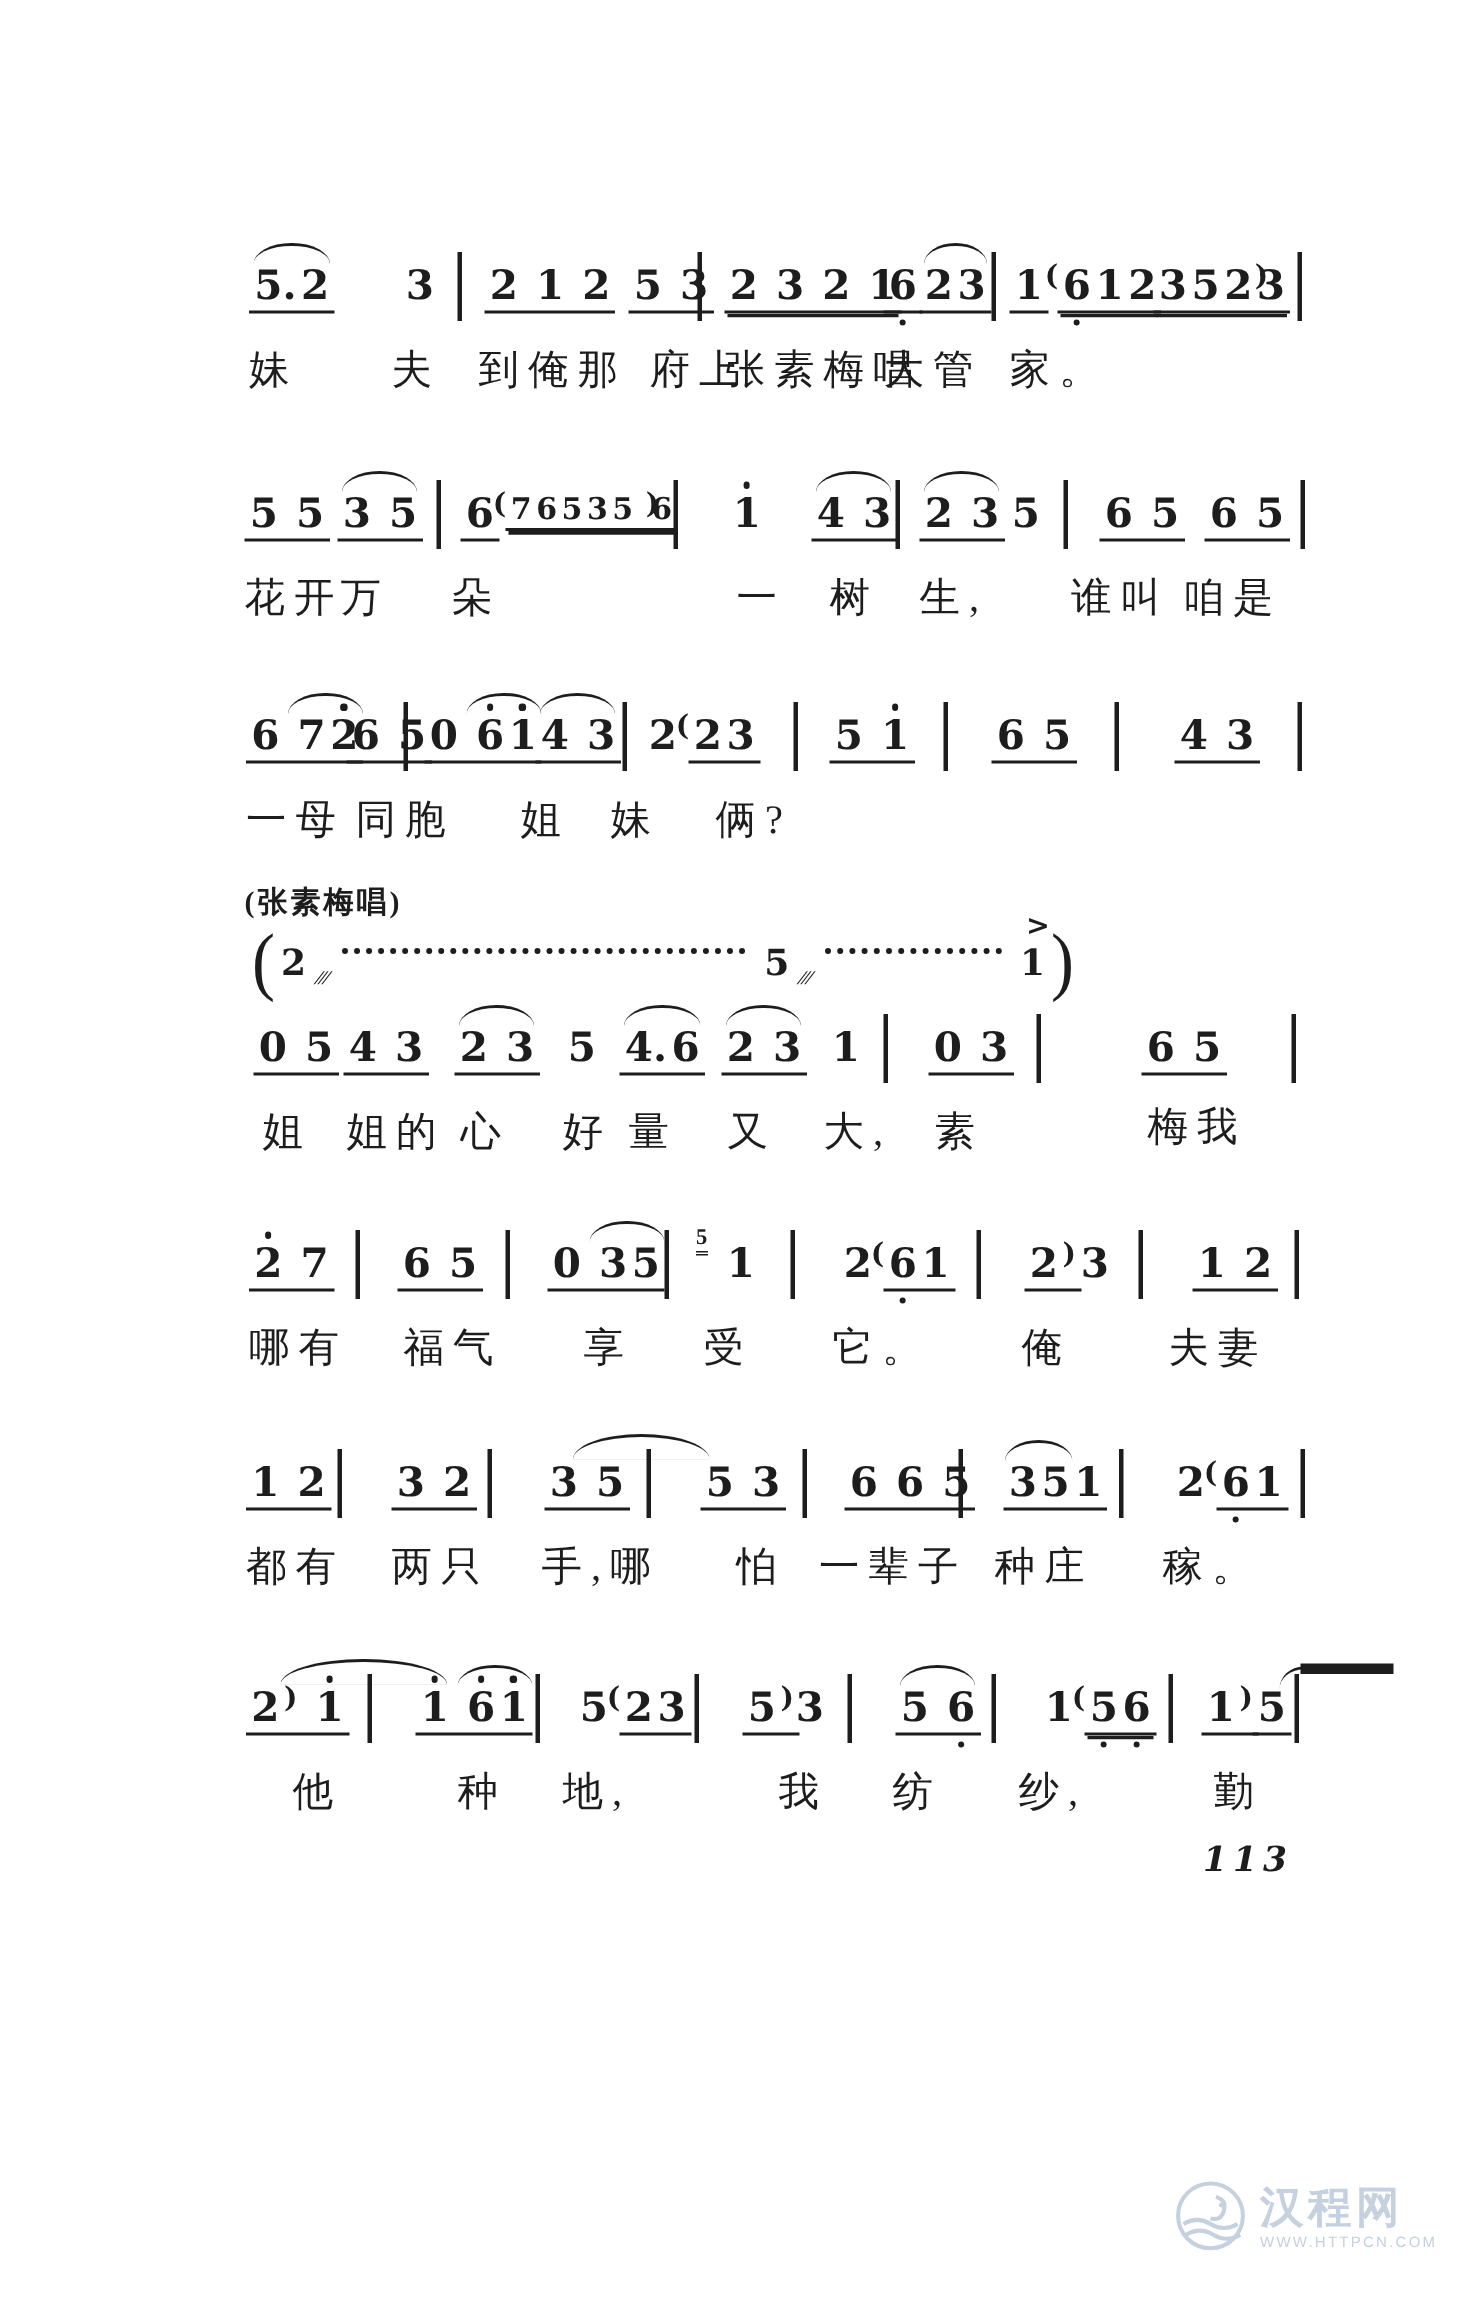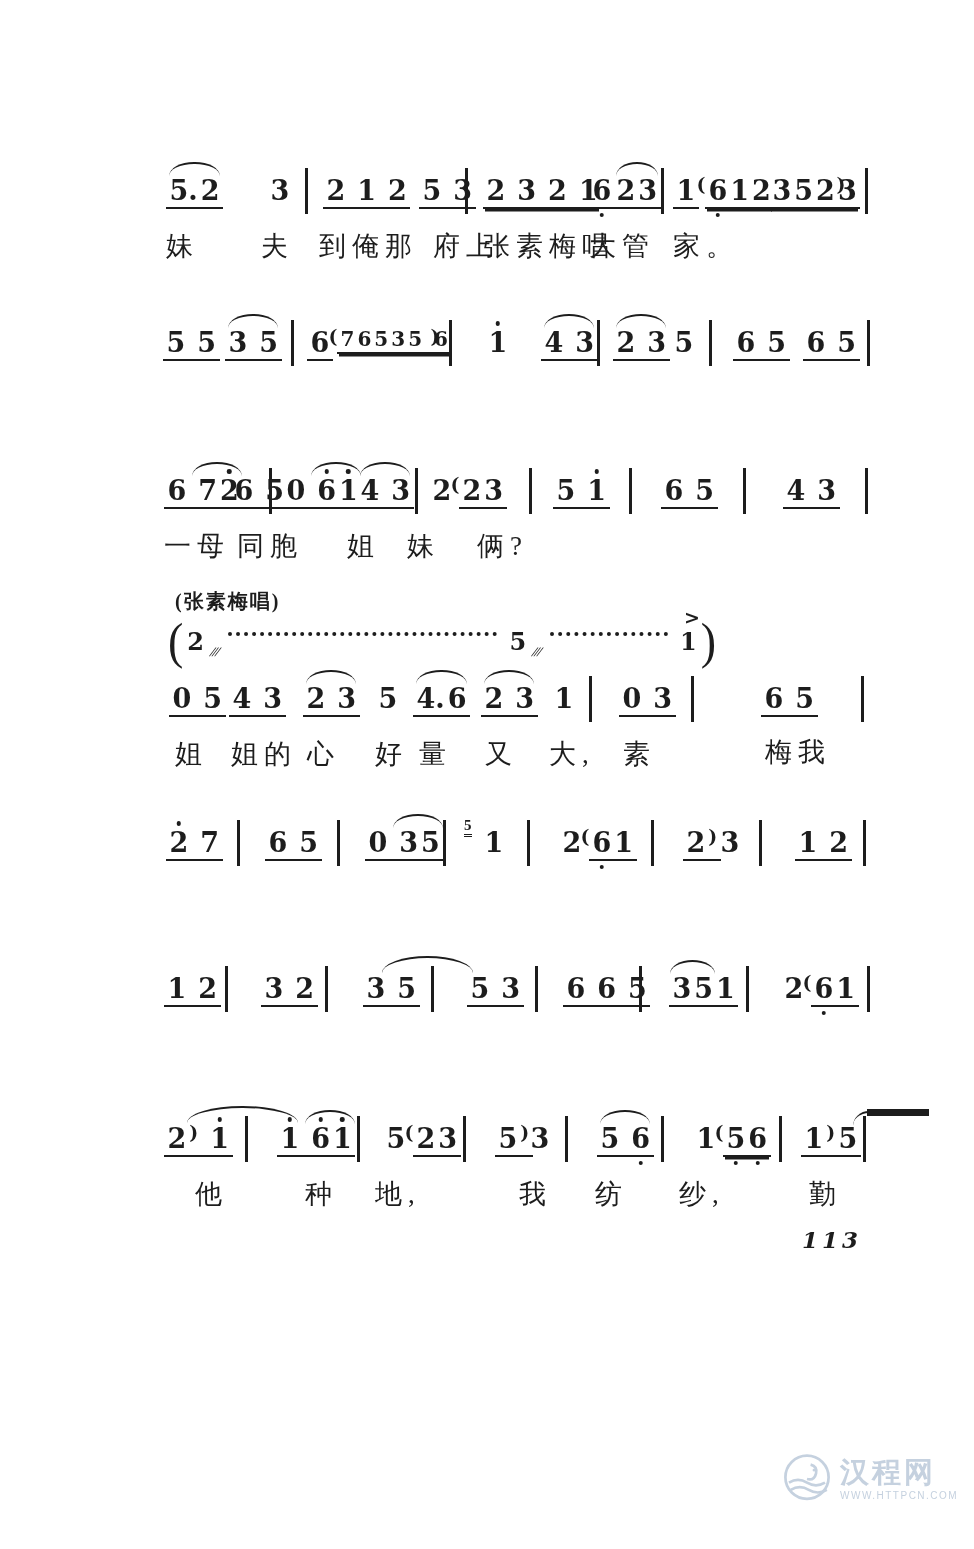--- a/index.html
+++ b/index.html
@@ -53,21 +53,21 @@
     position:absolute;top:-10px;left:-17px;font-size:15px;font-weight:bold;
     line-height:1;border-bottom:3px double currentColor;padding-bottom:1px;
   }
   .cont{position:absolute;top:2px;left:0;width:80px;height:20px;}
   .cont::before{content:"";position:absolute;top:-1px;left:14px;width:62px;height:7px;background:currentColor;}
   .cont::after{content:"";position:absolute;top:1px;left:0;width:16px;height:13px;
     border-top:2.5px solid currentColor;border-top-left-radius:100%;}
   
   .syl{position:absolute;top:0;font-size:27px;letter-spacing:6px;line-height:1.25;white-space:nowrap;}
   
-  .singer{position:absolute;left:163px;top:588px;font-size:20px;font-weight:bold;letter-spacing:2px;margin-left:12px;}
+  .singer{position:absolute;left:163px;top:588px;font-size:20px;font-weight:bold;letter-spacing:2px;}
   
   .gliss{position:absolute;left:168px;top:616px;width:548px;height:50px;display:flex;align-items:center;}
   .gp{font-size:46px;font-weight:normal;line-height:1;transform:scaleY(1.1);}
   .gn{position:relative;font-family:"DejaVu Serif",serif;font-size:24px;font-weight:bold;margin:0 4px;}
   .gt{font-size:13px;font-weight:bold;font-style:italic;letter-spacing:-1px;
       transform:skewX(-14deg);align-self:flex-end;padding-bottom:6px;margin:0 2px;}
   .gdots{flex:1 1 auto;border-bottom:4px dotted currentColor;margin:0 8px 14px;}
   .gdots.short{flex:0 0 118px;}
   .acc{position:absolute;top:-19px;left:4px;font-size:19px;font-weight:bold;line-height:1;}
   
@@ -216,20 +216,30 @@
           <span class="ng"></span>
           <span class="cl">5</span>
         </span>
         <span class="grp u1" style="left: 642px;">
           <span class="cl">6</span>
           <span class="ng"></span>
           <span class="cl">5</span>
         </span>
         <span class="bar" style="left: 706px;"></span>
       </div>
+      <div class="lyrics">
+        <span class="syl" style="left: 2px;">花开</span>
+        <span class="syl" style="left: 66px;">万</span>
+        <span class="syl" style="left: 140px;">朵</span>
+        <span class="syl" style="left: 330px;">一</span>
+        <span class="syl" style="left: 392px;">树</span>
+        <span class="syl" style="left: 452px;">生,</span>
+        <span class="syl" style="left: 553px;">谁叫</span>
+        <span class="syl" style="left: 628px;">咱是</span>
+      </div>
     </div>
     <div class="sys">
       <div class="notes">
         <span class="grp u1 tie tie-r" style="left: 3px;">
           <span class="cl">6</span>
           <span class="ng"></span>
           <span class="cl">7</span>
           <span class="cl da">2</span>
         </span>
         <span class="grp u1" style="left: 70px;">
@@ -391,20 +401,29 @@
           <span class="cl">3</span>
         </span>
         <span class="bar" style="left: 598px;"></span>
         <span class="grp u1" style="left: 634px;">
           <span class="cl">1</span>
           <span class="ng"></span>
           <span class="cl">2</span>
         </span>
         <span class="bar" style="left: 702px;"></span>
       </div>
+      <div class="lyrics">
+        <span class="syl" style="left: 5px;">哪有</span>
+        <span class="syl" style="left: 108px;">福气</span>
+        <span class="syl" style="left: 228px;">享</span>
+        <span class="syl" style="left: 308px;">受</span>
+        <span class="syl" style="left: 394px;">它。</span>
+        <span class="syl" style="left: 520px;">俺</span>
+        <span class="syl" style="left: 618px;">夫妻</span>
+      </div>
     </div>
     <div class="sys">
       <div class="notes">
         <span class="grp u1" style="left: 3px;">
           <span class="cl">1</span>
           <span class="ng"></span>
           <span class="cl">2</span>
         </span>
         <span class="bar" style="left: 64px;"></span>
         <span class="grp u1" style="left: 100px;">
@@ -443,20 +462,29 @@
           <span class="cl">2</span>
         </span>
         <span class="grp" style="left: 638px;">
           <span class="cl paren">(</span>
         </span>
         <span class="grp u1" style="left: 650px;">
           <span class="cl db">6</span>
           <span class="cl">1</span>
         </span>
         <span class="bar" style="left: 706px;"></span>
+      </div>
+      <div class="lyrics">
+        <span class="syl" style="left: 3px;">都有</span>
+        <span class="syl" style="left: 100px;">两只</span>
+        <span class="syl" style="left: 200px;">手,哪</span>
+        <span class="syl" style="left: 330px;">怕</span>
+        <span class="syl" style="left: 385px;">一辈子</span>
+        <span class="syl" style="left: 502px;">种庄</span>
+        <span class="syl" style="left: 614px;">稼。</span>
       </div>
     </div>
     <div class="sys">
       <div class="notes">
         <span class="grp u1 tie tie-w" style="left: 3px;">
           <span class="cl">2</span>
           <span class="cl paren">)</span>
           <span class="ng"></span>
           <span class="cl da">1</span>
         </span>

